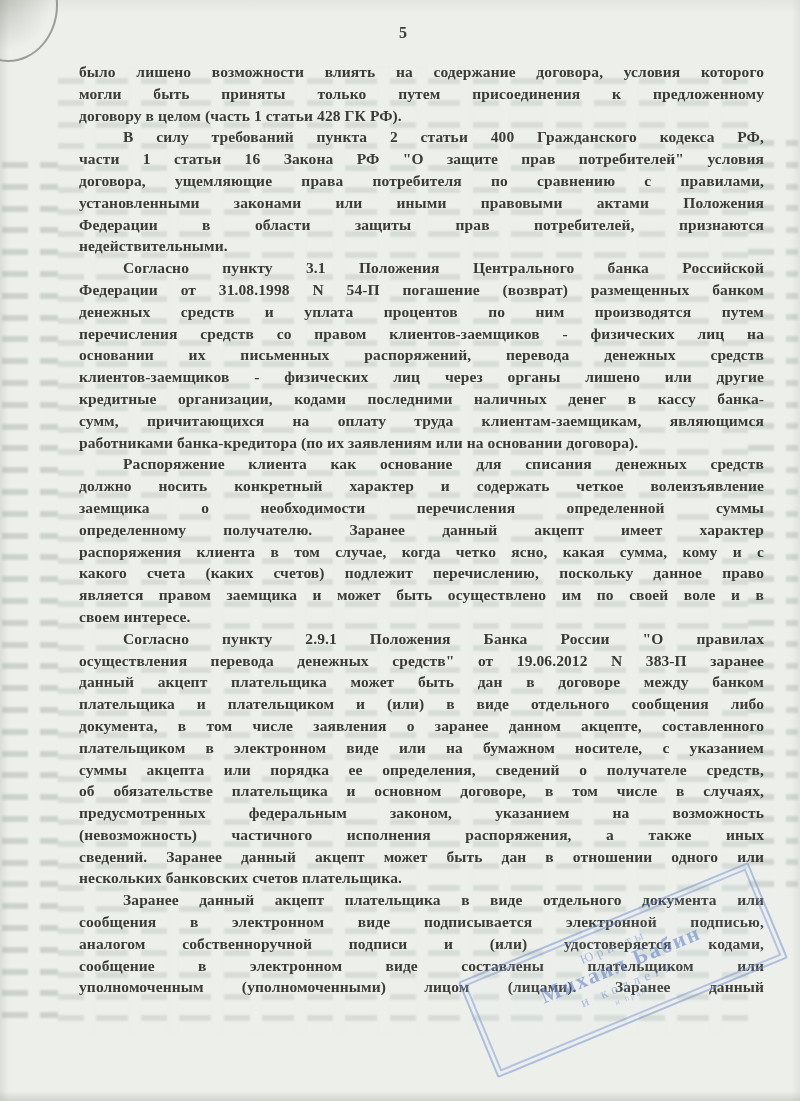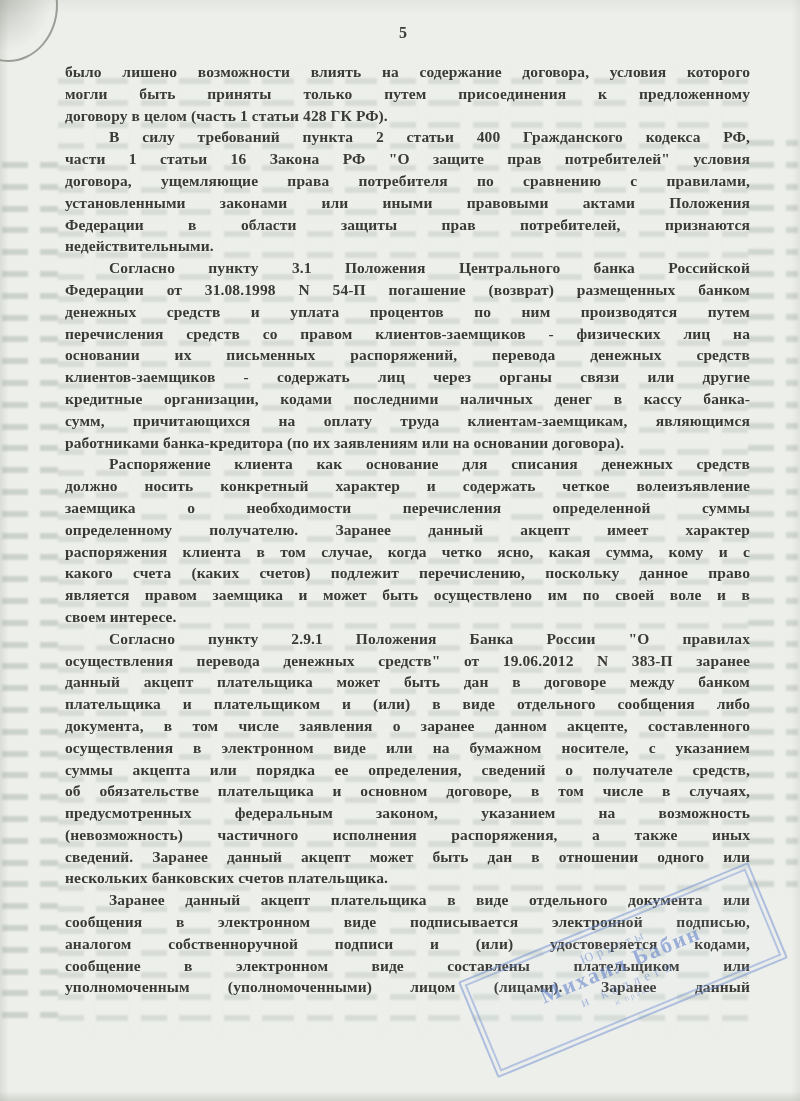--- a/index.html
+++ b/index.html
@@ -35,21 +35,21 @@
   }
   .bleed-main{left:58px;top:66px;width:690px;height:968px;opacity:.42;}
   .bleed-left{left:2px;top:150px;width:56px;height:872px;opacity:.65;}
   .bleed-right{left:748px;top:128px;width:50px;height:764px;opacity:.58;}
 
   .page-number{
     position:absolute;left:0;top:24px;width:806px;
     text-align:center;font-size:16px;font-weight:700;color:#3c3c38;
   }
   .doc-text{
-    position:absolute;left:65px;top:61px;width:685px;
+    position:absolute;left:79px;top:61px;width:685px;
     font-size:15.5px;font-weight:700;color:#3a3a36;
     letter-spacing:.1px;
   }
   .line{
     height:21.8px;line-height:21.8px;
     text-align:justify;text-align-last:justify;
     white-space:nowrap0; overflow:visible;
   }
   .line.last{text-align-last:left;}
   .line.indent{padding-left:44px;}
@@ -94,38 +94,38 @@
       <div class="line">части 1 статьи 16 Закона РФ "О защите прав потребителей" условия</div>
       <div class="line">договора, ущемляющие права потребителя по сравнению с правилами,</div>
       <div class="line">установленными законами или иными правовыми актами Положения</div>
       <div class="line">Федерации в области защиты прав потребителей, признаются</div>
       <div class="line last">недействительными.</div>
       <div class="line indent">Согласно пункту 3.1 Положения Центрального банка Российской</div>
       <div class="line">Федерации от 31.08.1998 N 54-П погашение (возврат) размещенных банком</div>
       <div class="line">денежных средств и уплата процентов по ним производятся путем</div>
       <div class="line">перечисления средств со правом клиентов-заемщиков - физических лиц на</div>
       <div class="line">основании их письменных распоряжений, перевода денежных средств</div>
-      <div class="line">клиентов-заемщиков - содержать лиц через органы связи или другие</div>
+      <div class="line">клиентов-заемщиков - физических лиц через органы лишено или другие</div>
       <div class="line">кредитные организации, кодами последними наличных денег в кассу банка-</div>
       <div class="line">сумм, причитающихся на оплату труда клиентам-заемщикам, являющимся</div>
       <div class="line last">работниками банка-кредитора (по их заявлениям или на основании договора).</div>
       <div class="line indent">Распоряжение клиента как основание для списания денежных средств</div>
       <div class="line">должно носить конкретный характер и содержать четкое волеизъявление</div>
       <div class="line">заемщика о необходимости перечисления определенной суммы</div>
       <div class="line">определенному получателю. Заранее данный акцепт имеет характер</div>
       <div class="line">распоряжения клиента в том случае, когда четко ясно, какая сумма, кому и с</div>
       <div class="line">какого счета (каких счетов) подлежит перечислению, поскольку данное право</div>
       <div class="line">является правом заемщика и может быть осуществлено им по своей воле и в</div>
       <div class="line last">своем интересе.</div>
       <div class="line indent">Согласно пункту 2.9.1 Положения Банка России "О правилах</div>
       <div class="line">осуществления перевода денежных средств" от 19.06.2012 N 383-П заранее</div>
       <div class="line">данный акцепт плательщика может быть дан в договоре между банком</div>
       <div class="line">плательщика и плательщиком и (или) в виде отдельного сообщения либо</div>
       <div class="line">документа, в том числе заявления о заранее данном акцепте, составленного</div>
-      <div class="line">осуществления в электронном виде или на бумажном носителе, с указанием</div>
+      <div class="line">плательщиком в электронном виде или на бумажном носителе, с указанием</div>
       <div class="line">суммы акцепта или порядка ее определения, сведений о получателе средств,</div>
       <div class="line">об обязательстве плательщика и основном договоре, в том числе в случаях,</div>
       <div class="line">предусмотренных федеральным законом, указанием на возможность</div>
       <div class="line">(невозможность) частичного исполнения распоряжения, а также иных</div>
       <div class="line">сведений. Заранее данный акцепт может быть дан в отношении одного или</div>
       <div class="line last">нескольких банковских счетов плательщика.</div>
       <div class="line indent">Заранее данный акцепт плательщика в виде отдельного документа или</div>
       <div class="line">сообщения в электронном виде подписывается электронной подписью,</div>
       <div class="line">аналогом собственноручной подписи и (или) удостоверяется кодами,</div>
       <div class="line">сообщение в электронном виде составлены плательщиком или</div>

